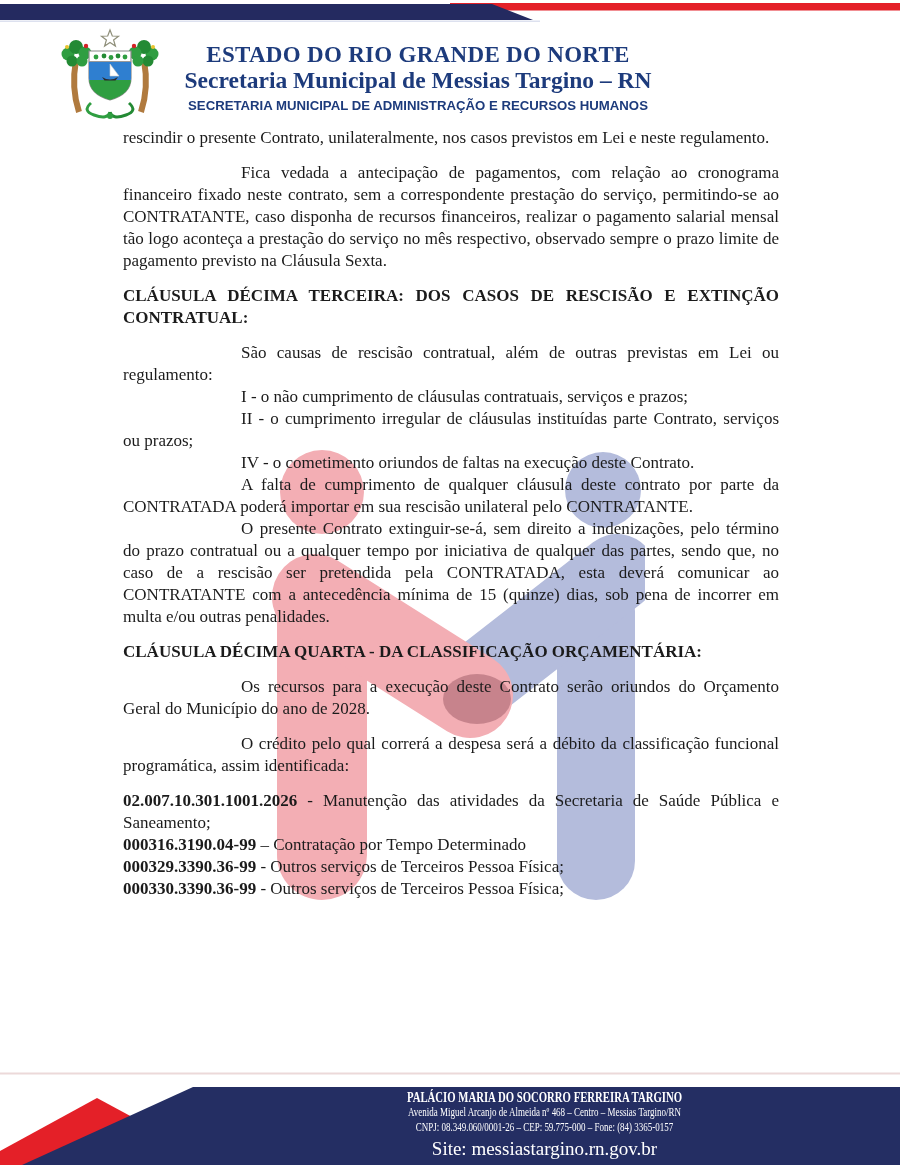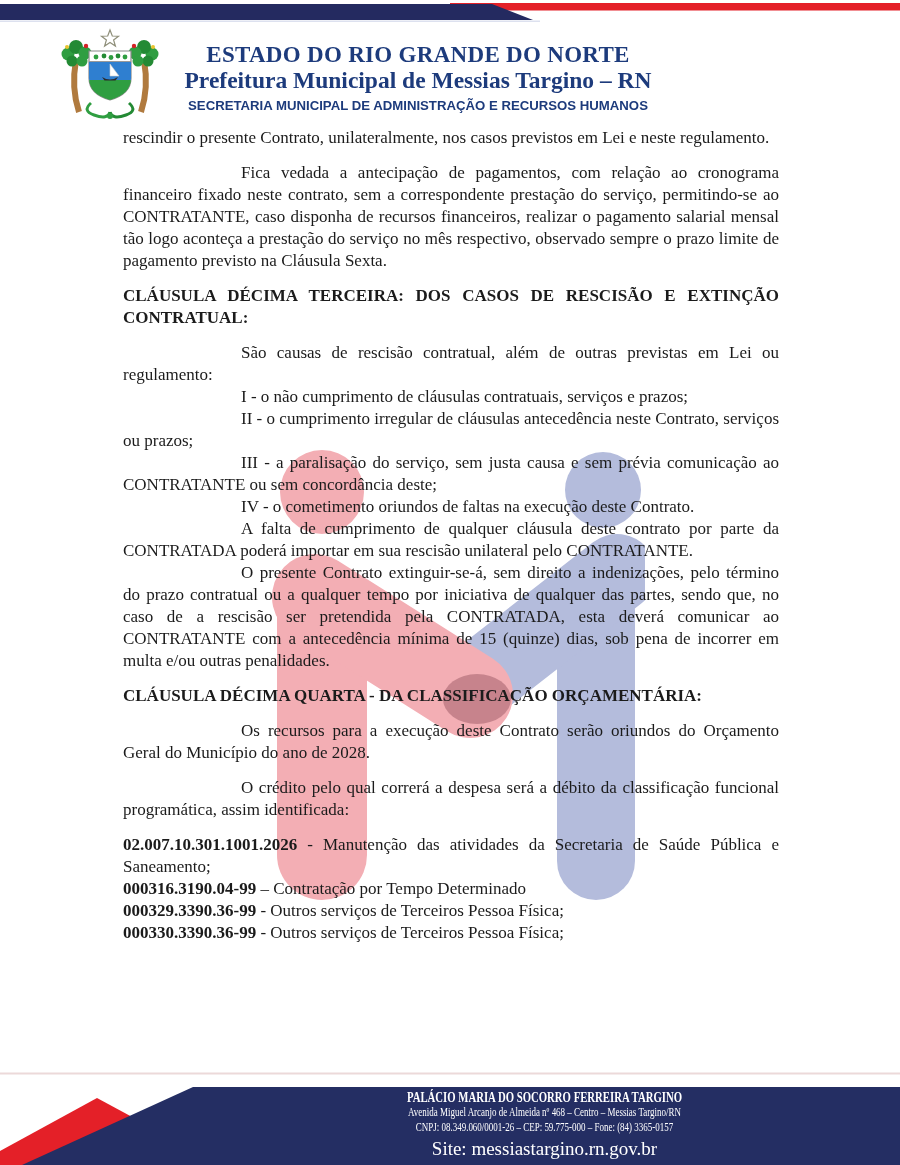--- a/index.html
+++ b/index.html
@@ -120,21 +120,21 @@
         <line x1="28" y1="34.5" x2="70" y2="34.5" stroke="#999999" stroke-width="1"></line>
       </g>
 
       <path d="M30 76 q-9 8 3 12 q14 5 16 -3" stroke="#2f9e41" stroke-width="3" fill="none"></path>
       <path d="M68 76 q9 8 -3 12 q-14 5 -16 -3" stroke="#238a34" stroke-width="3" fill="none"></path>
       <circle cx="49" cy="89" r="3" fill="#2f9e41"></circle>
     </svg>
 
     <div class="head-center">
       <div class="hc1">ESTADO DO RIO GRANDE DO NORTE</div>
-      <div class="hc2">Prefeitura Municipal de Messias Targino – RN</div>
+      <div class="hc2">Secretaria Municipal de Messias Targino – RN</div>
       <div class="hc3">SECRETARIA MUNICIPAL DE ADMINISTRAÇÃO E RECURSOS HUMANOS</div>
     </div>
 
   </header>
 
   <svg class="watermark" width="375" height="460" viewBox="0 0 375 460" aria-hidden="true">
     <circle cx="52" cy="47" r="42" class="wm-pink"></circle>
     <circle cx="333" cy="45" r="38" class="wm-blue"></circle>
     <rect x="7" y="128" width="90" height="327" rx="45" class="wm-pink"></rect>
     <rect x="287" y="127" width="78" height="328" rx="39" class="wm-blue"></rect>
@@ -142,22 +142,21 @@
     <line x1="45" y1="152" x2="200" y2="250" class="wm-pink-stroke" stroke-width="86" stroke-linecap="round"></line>
     <ellipse cx="207" cy="254" rx="34" ry="25" fill="#a2606c" opacity="0.55"></ellipse>
   </svg>
 
   <main class="content">
       <p class="">rescindir o presente Contrato, unilateralmente, nos casos previstos em Lei e neste regulamento.</p>
       <p class="gap ind">Fica vedada a antecipação de pagamentos, com relação ao cronograma financeiro fixado neste contrato, sem a correspondente prestação do serviço, permitindo-se ao CONTRATANTE, caso disponha de recursos financeiros, realizar o pagamento salarial mensal tão logo aconteça a prestação do serviço no mês respectivo, observado sempre o prazo limite de pagamento previsto na Cláusula Sexta.</p>
       <p class="gap h">CLÁUSULA DÉCIMA TERCEIRA: DOS CASOS DE RESCISÃO E EXTINÇÃO CONTRATUAL:</p>
       <p class="gap ind">São causas de rescisão contratual, além de outras previstas em Lei ou regulamento:</p>
       <p class="ind">I - o não cumprimento de cláusulas contratuais, serviços e prazos;</p>
-      <p class="ind">II - o cumprimento irregular de cláusulas antecedência neste Contrato, serviços ou prazos;</p>
-      <p class="ind">III - a paralisação do serviço, sem justa causa e sem prévia comunicação ao CONTRATANTE ou sem concordância deste;</p>
+      <p class="ind">II - o cumprimento irregular de cláusulas instituídas parte Contrato, serviços ou prazos;</p>
       <p class="ind">IV - o cometimento oriundos de faltas na execução deste Contrato.</p>
       <p class="ind">A falta de cumprimento de qualquer cláusula deste contrato por parte da CONTRATADA poderá importar em sua rescisão unilateral pelo CONTRATANTE.</p>
       <p class="ind">O presente Contrato extinguir-se-á, sem direito a indenizações, pelo término do prazo contratual ou a qualquer tempo por iniciativa de qualquer das partes, sendo que, no caso de a rescisão ser pretendida pela CONTRATADA, esta deverá comunicar ao CONTRATANTE com a antecedência mínima de 15 (quinze) dias, sob pena de incorrer em multa e/ou outras penalidades.</p>
       <p class="gap h">CLÁUSULA DÉCIMA QUARTA - DA CLASSIFICAÇÃO ORÇAMENTÁRIA:</p>
       <p class="gap ind">Os recursos para a execução deste Contrato serão oriundos do Orçamento Geral do Município do ano de 2028.</p>
       <p class="gap ind">O crédito pelo qual correrá a despesa será a débito da classificação funcional programática, assim identificada:</p>
       <p class="gap code"><strong>02.007.10.301.1001.2026</strong> - Manutenção das atividades da Secretaria de Saúde Pública e Saneamento;</p>
       <p class="code"><strong>000316.3190.04-99</strong> – Contratação por Tempo Determinado</p>
       <p class="code"><strong>000329.3390.36-99</strong> - Outros serviços de Terceiros Pessoa Física;</p>
       <p class="code"><strong>000330.3390.36-99</strong> - Outros serviços de Terceiros Pessoa Física;</p>

